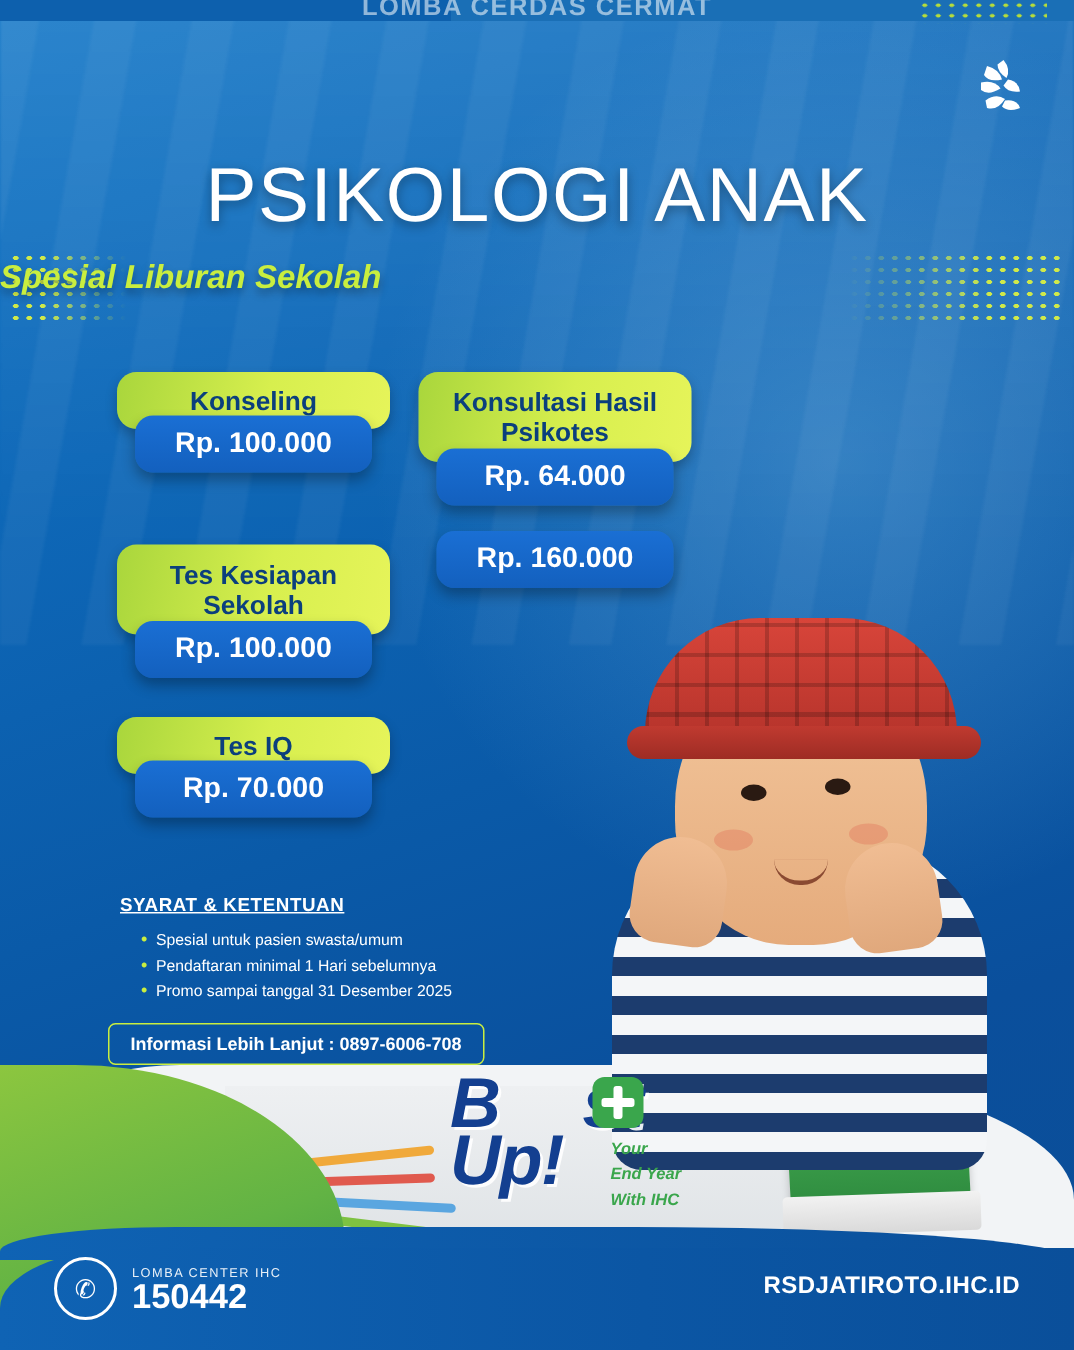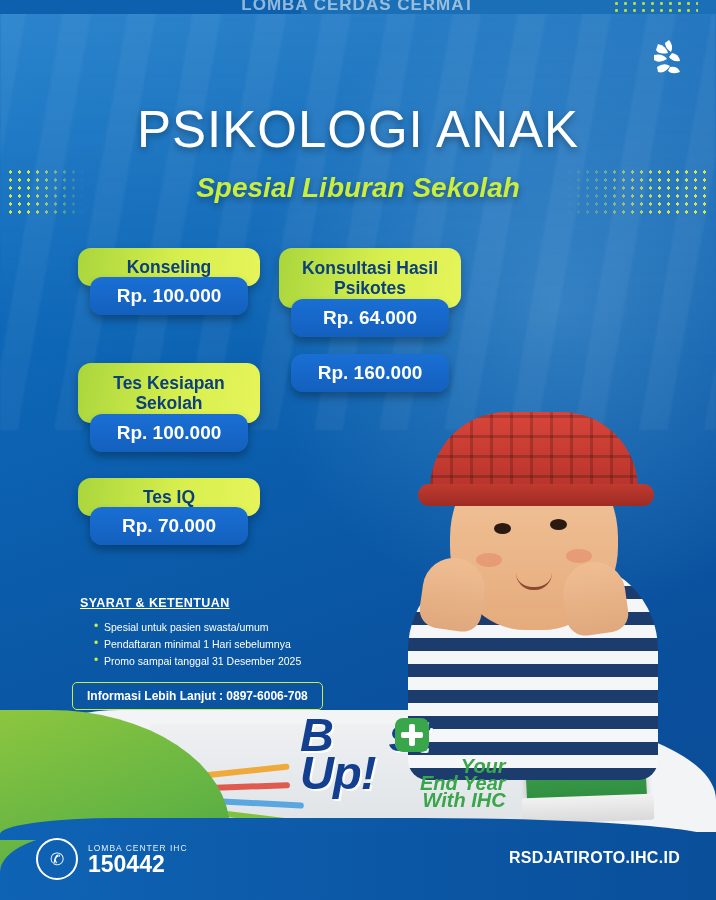--- a/index.html
+++ b/index.html
@@ -62,22 +62,22 @@
   .logo-text-ihc{font-size:40px;font-weight:bold;line-height:34px;letter-spacing:1px;}
   .logo-sub{font-size:10.5px;line-height:12px;font-weight:bold;}
 
   
   .title{
     position:absolute;left:0;right:0;top:100px;text-align:center;
     color:#ffffff;font-size:51px;font-weight:normal;letter-spacing:1px;
     text-shadow:0 3px 7px rgba(0,0,0,.35);
   }
   .subtitle{
-    position:absolute;left:0;right:0;top:172px;text-align:center;
-    color:#c9ee3f;font-size:28px;font-style:italic;font-weight:bold;
+    position:absolute;left:0;right:0;top:172px;
+    color:#c9ee3f;font-size:22px;font-style:italic;font-weight:bold;
     text-shadow:0 3px 6px rgba(0,0,0,.35);
   }
 
   
   .cards{position:absolute;left:78px;top:248px;width:420px;}
   .row{display:flex;gap:19px;margin-bottom:26px;}
   .card{width:182px;position:relative;}
   .card-name{
     background:linear-gradient(100deg,#a9d63c 0%,#d7ef4e 55%,#e6f45a 100%);
     color:#0b3f7d;font-weight:bold;font-size:17.5px;text-align:center;
@@ -189,22 +189,22 @@
   .boost-cross{
     position:absolute;left:95px;top:4px;width:34px;height:34px;
     background:#3aa64c;border-radius:8px;
   }
   .boost-cross:before,.boost-cross:after{
     content:"";position:absolute;background:#fff;border-radius:2px;
   }
   .boost-cross:before{left:14px;top:6px;width:6px;height:22px;}
   .boost-cross:after{left:6px;top:14px;width:22px;height:6px;}
   .boost-side{
-    position:absolute;left:120px;top:44px;color:#3aa64c;font-weight:bold;font-style:italic;
-    font-size:20px;line-height:17px;text-align:right;
+    position:absolute;left:107px;top:44px;color:#3aa64c;font-weight:bold;font-style:italic;
+    font-size:11px;line-height:17px;text-align:left;
   }
 
   
   .callcenter{position:absolute;left:36px;bottom:20px;display:flex;align-items:center;gap:10px;color:#fff;}
   .cc-icon{
     width:38px;height:38px;border-radius:50%;border:2.5px solid #fff;position:relative;
     display:flex;align-items:center;justify-content:center;font-size:17px;
   }
   .cc-label{font-size:8.5px;letter-spacing:1px;opacity:.9;}
   .cc-number{font-size:23px;font-weight:bold;line-height:22px;}

